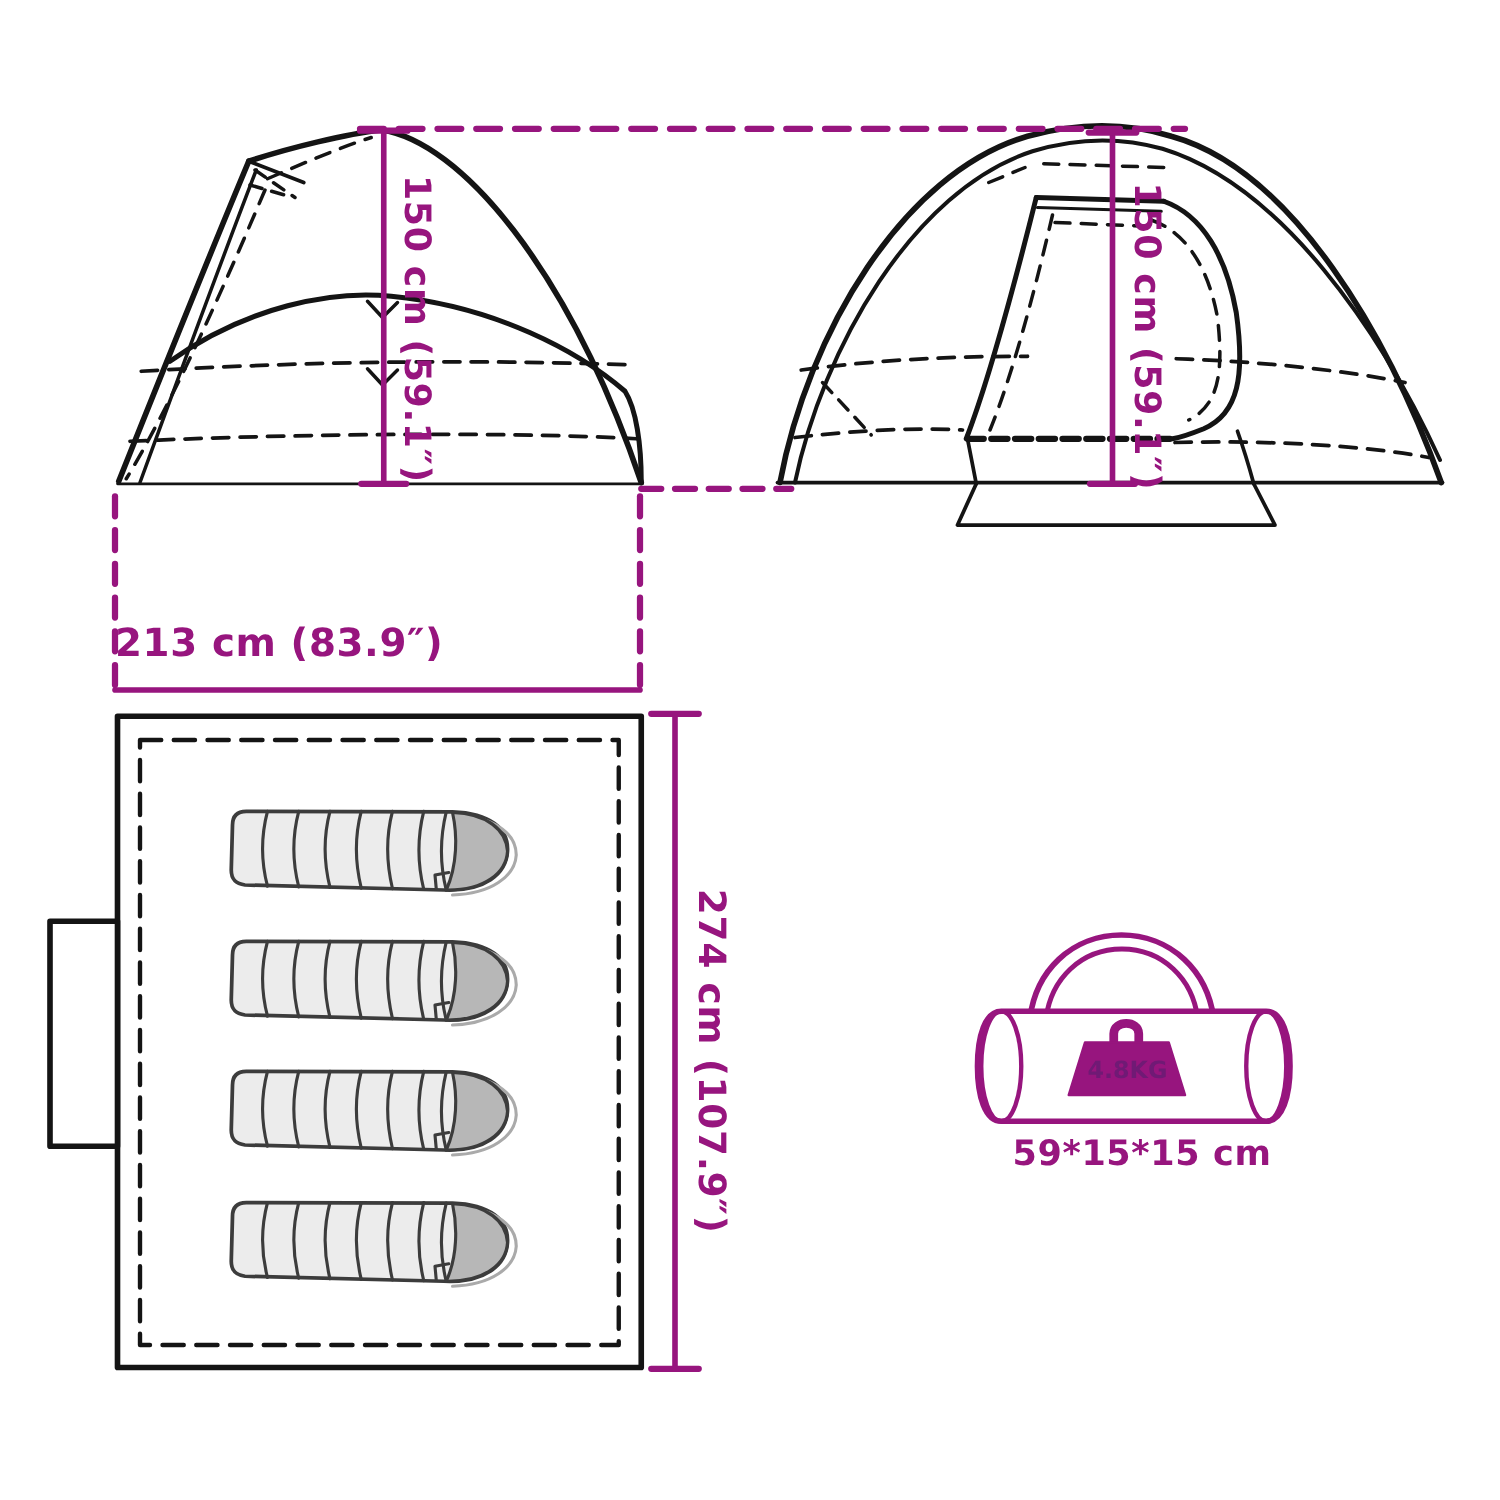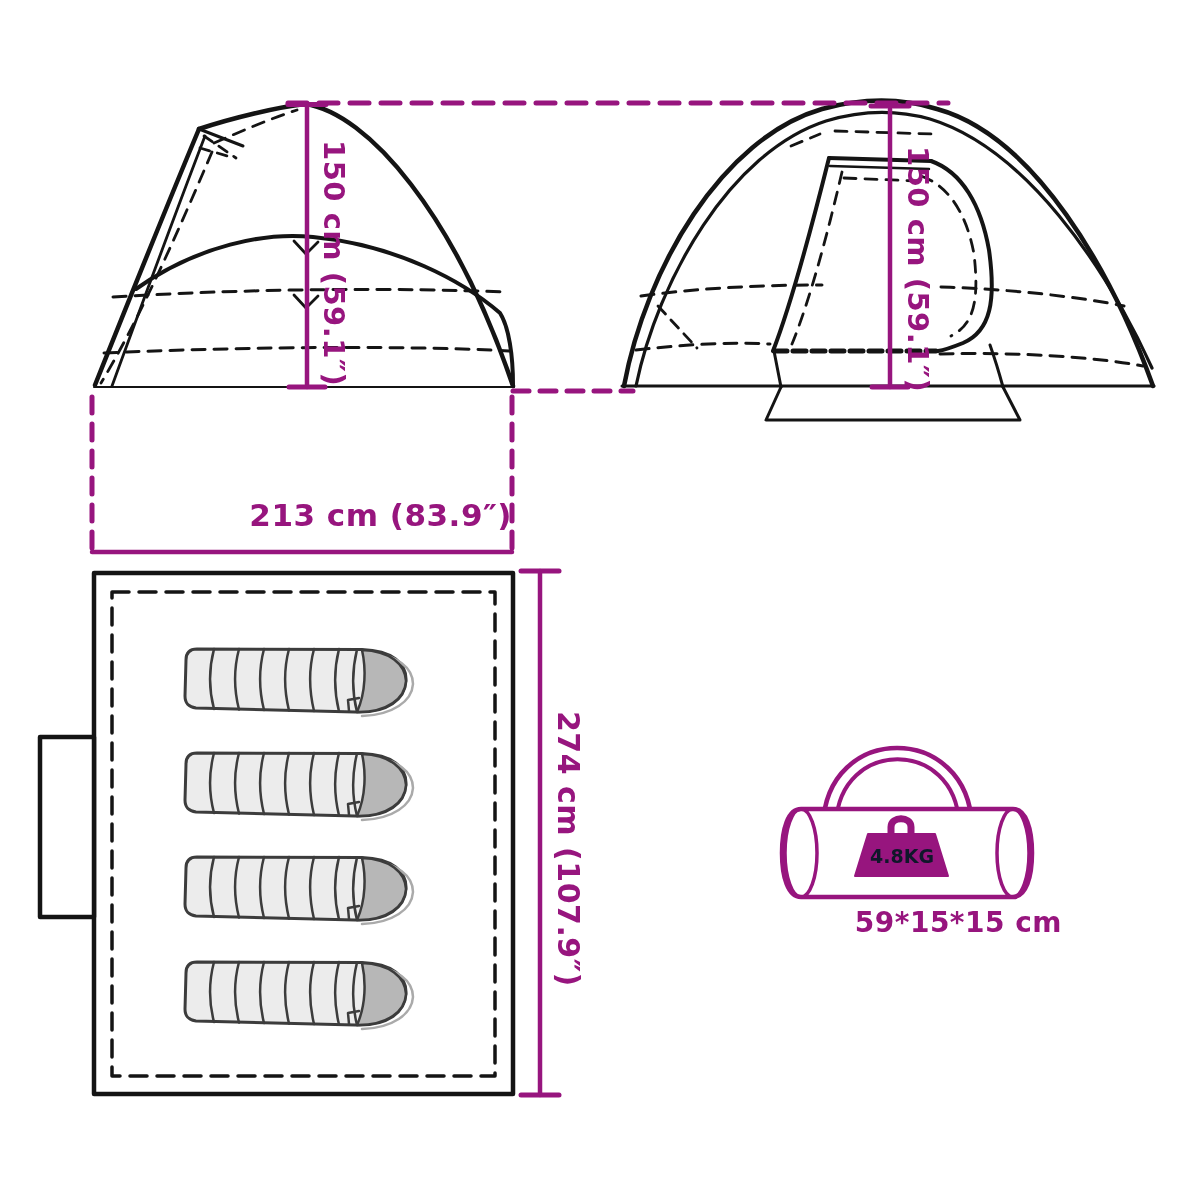--- a/index.html
+++ b/index.html
@@ -13,28 +13,28 @@
   }
   .canvas svg { position: absolute; left: 0; top: 0; }
   .dim-label {
     position: absolute;
     color: #97157E;
     font-weight: 700;
     white-space: nowrap;
     letter-spacing: 0.5px;
     line-height: 1.2;
   }
-  .dim-label.h { text-align: right; }
+  .dim-label.h { text-align: left; }
   .dim-label.v {
     transform-origin: 0 0;
     transform: rotate(90deg);
   }
   .weight-text {
     position: absolute;
-    color: #0f172a;
+    color: #701a75;
     font-weight: 700;
     text-align: center;
     white-space: nowrap;
   }
 </style>
 </head>
 <body>
 
 <div class="canvas">
 

